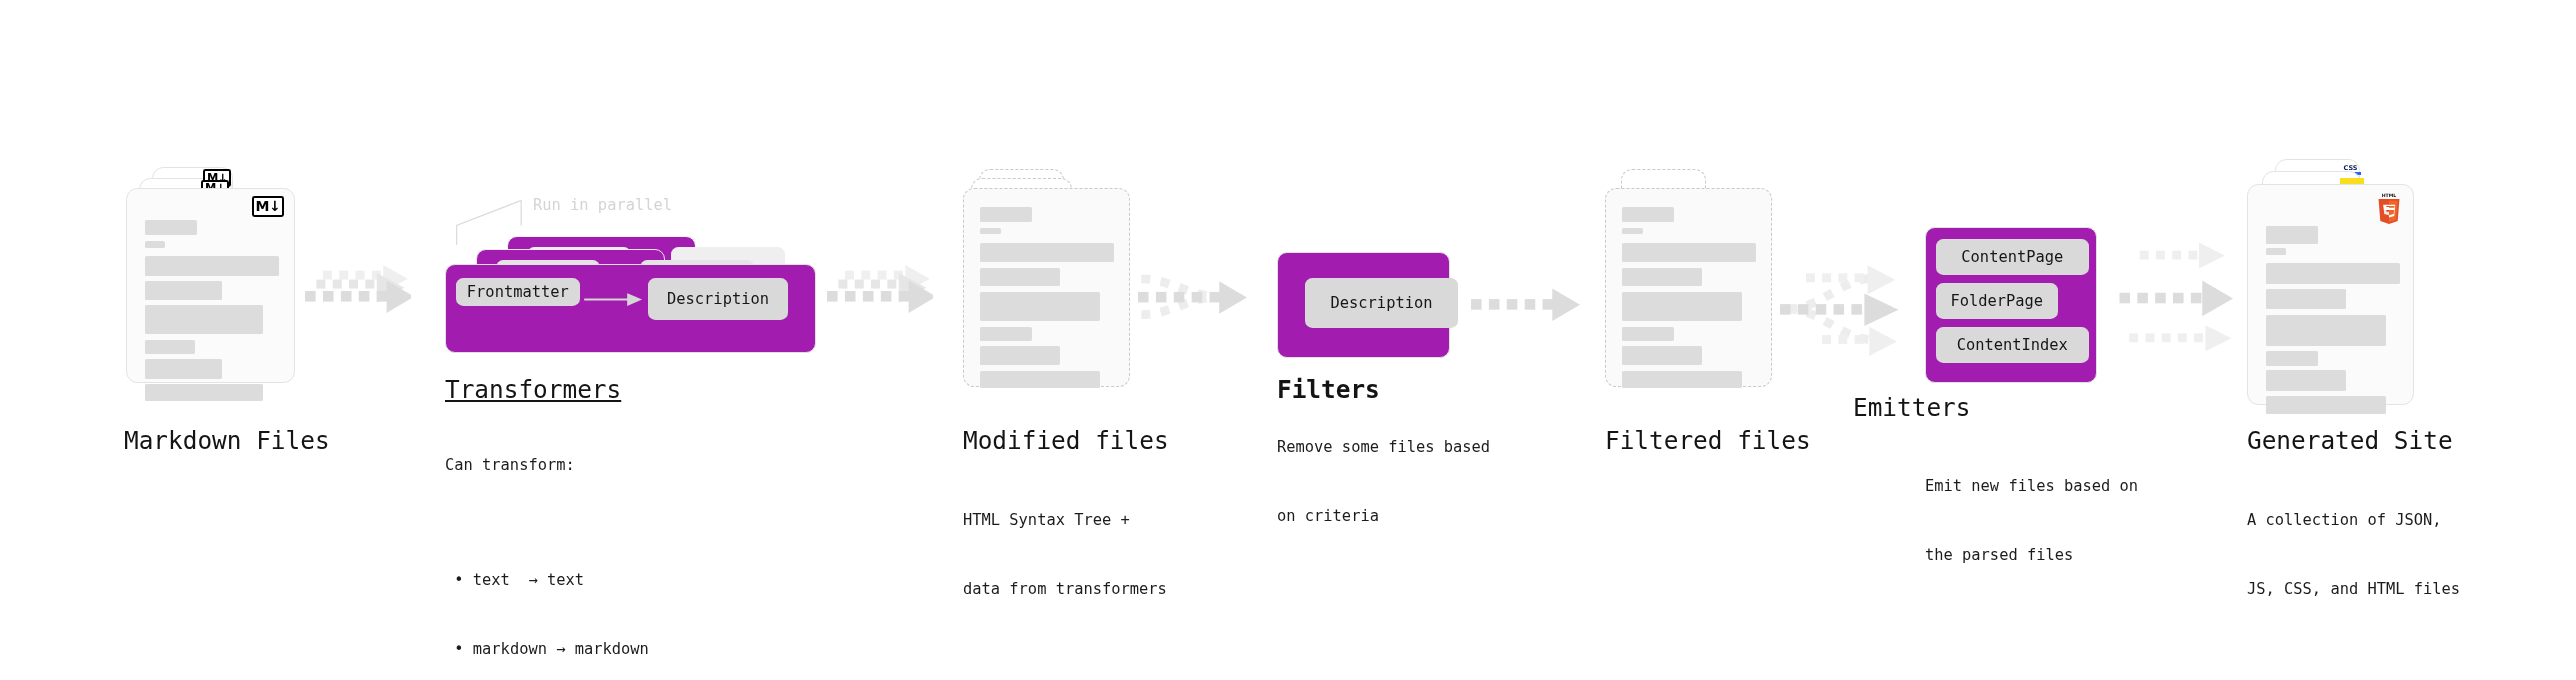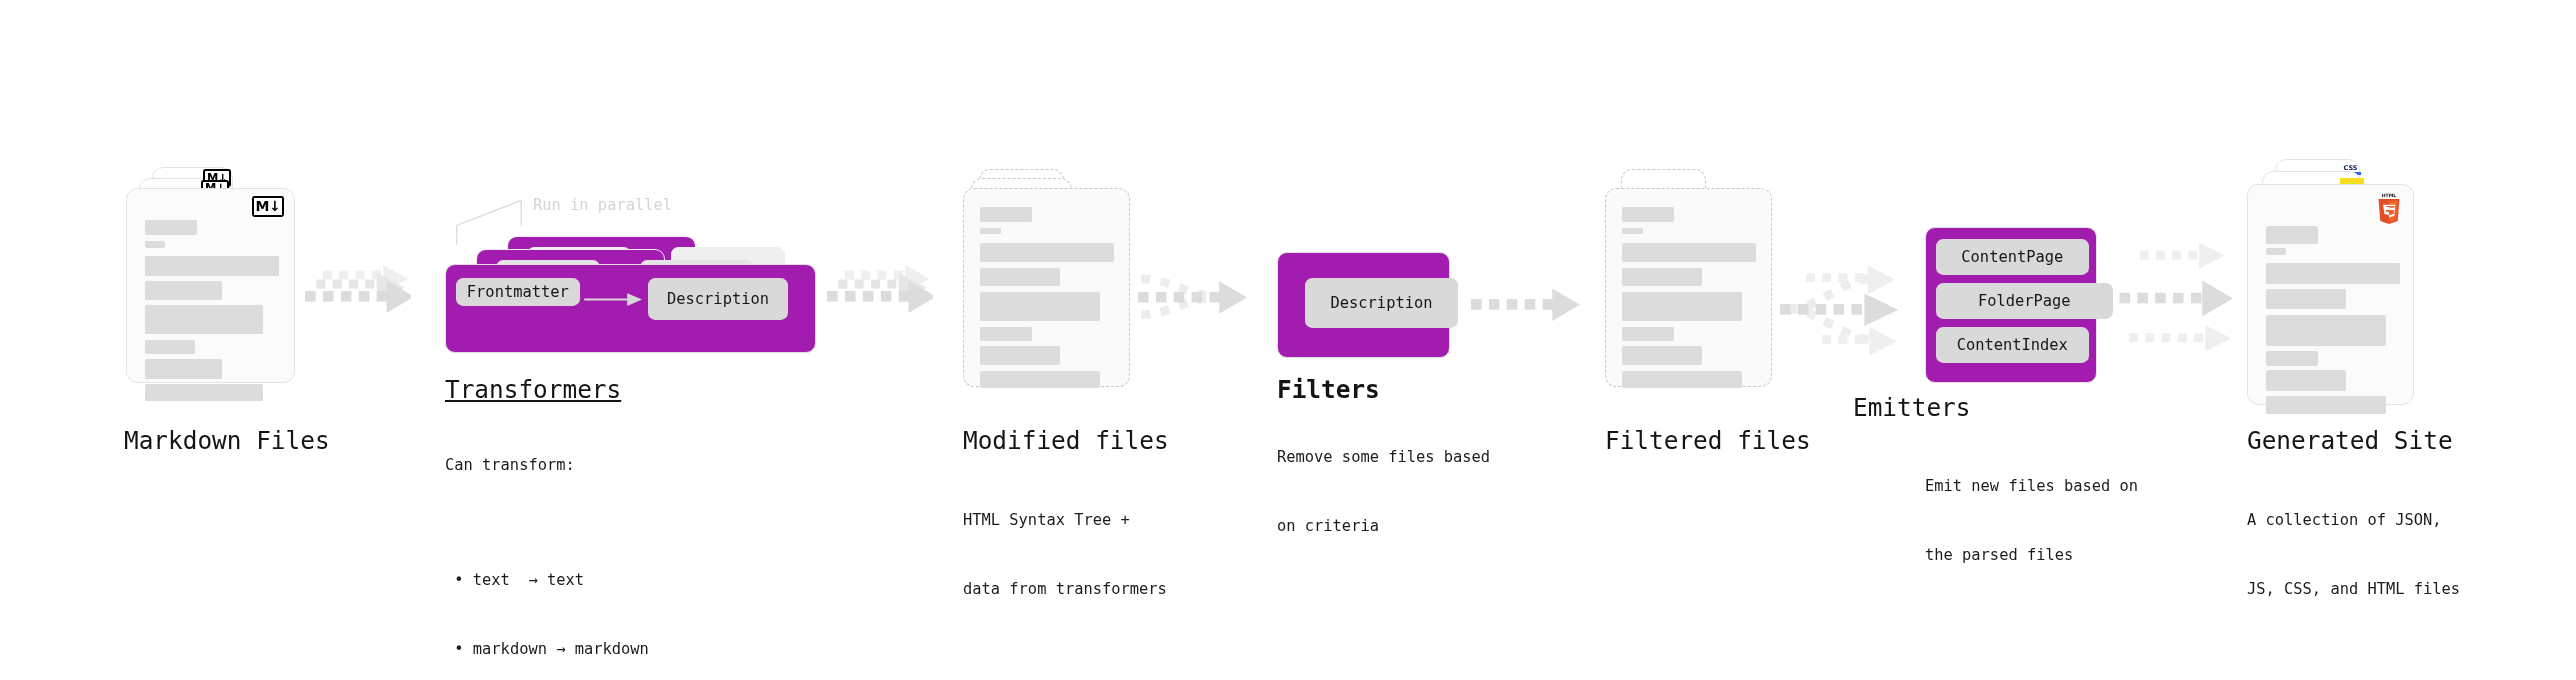--- a/index.html
+++ b/index.html
@@ -293,21 +293,21 @@
         <rect x="66" y="34" width="13" height="13"></rect>
       <rect x="88" y="34" width="13" height="13"></rect>
       <polygon points="100,21 134,41 100,61"></polygon>
     </g>
   </svg>
 
   <div class="pbox" style="left:1277px; top:252px; width:173px; height:106px;">
     <div class="chip" style="left:27px; top:25px; width:153px; height:50px;">Description</div>
   </div>
   <div class="stage-title" style="left:1277px; top:375px;font-weight:bold;">Filters</div>
-  <div class="stage-desc" style="left:1277px; top:400px;">
+  <div class="stage-desc" style="left:1277px; top:390px;">
     <div>Remove some files based</div>
     <div>on criteria</div>
   </div>
 
   <svg class="arrow" style="left:1471px; top:286px;" width="122" height="49" viewBox="0 0 150 60">
     <g fill="#dcdcdc">
       <rect x="0" y="16" width="13" height="13"></rect>
         <rect x="22" y="16" width="13" height="13"></rect>
       <rect x="44" y="16" width="13" height="13"></rect>
         <rect x="66" y="16" width="13" height="13"></rect>
@@ -354,21 +354,21 @@
         <rect x="22" y="74" width="13" height="13"></rect>
       <rect x="44" y="74" width="13" height="13"></rect>
         <rect x="66" y="74" width="13" height="13"></rect>
       <rect x="88" y="74" width="13" height="13"></rect>
       <polygon points="104,61 146,81 104,101"></polygon>
     </g>
   </svg>
 
   <div class="pbox" style="left:1925px; top:227px; width:172px; height:156px;">
     <div class="chip" style="left:9.8px; top:11.4px; width:153px; height:36px;">ContentPage</div>
-    <div class="chip" style="left:9.8px; top:55px; width:177px; height:36px;">FolderPage</div>
+    <div class="chip" style="left:9.8px; top:55px; width:122px; height:36px;">FolderPage</div>
     <div class="chip" style="left:9.8px; top:99px; width:153px; height:36px;">ContentIndex</div>
   </div>
   <div class="stage-title" style="left:1853px; top:393px;">Emitters</div>
   <div class="stage-desc" style="left:1925px; top:429px;">
     <div>Emit new files based on</div>
     <div>the parsed files</div>
   </div>
 
   <svg class="arrow" style="left:2113px; top:236px;" width="146" height="146" viewBox="0 0 180 180">
     <g fill="#efefef">

